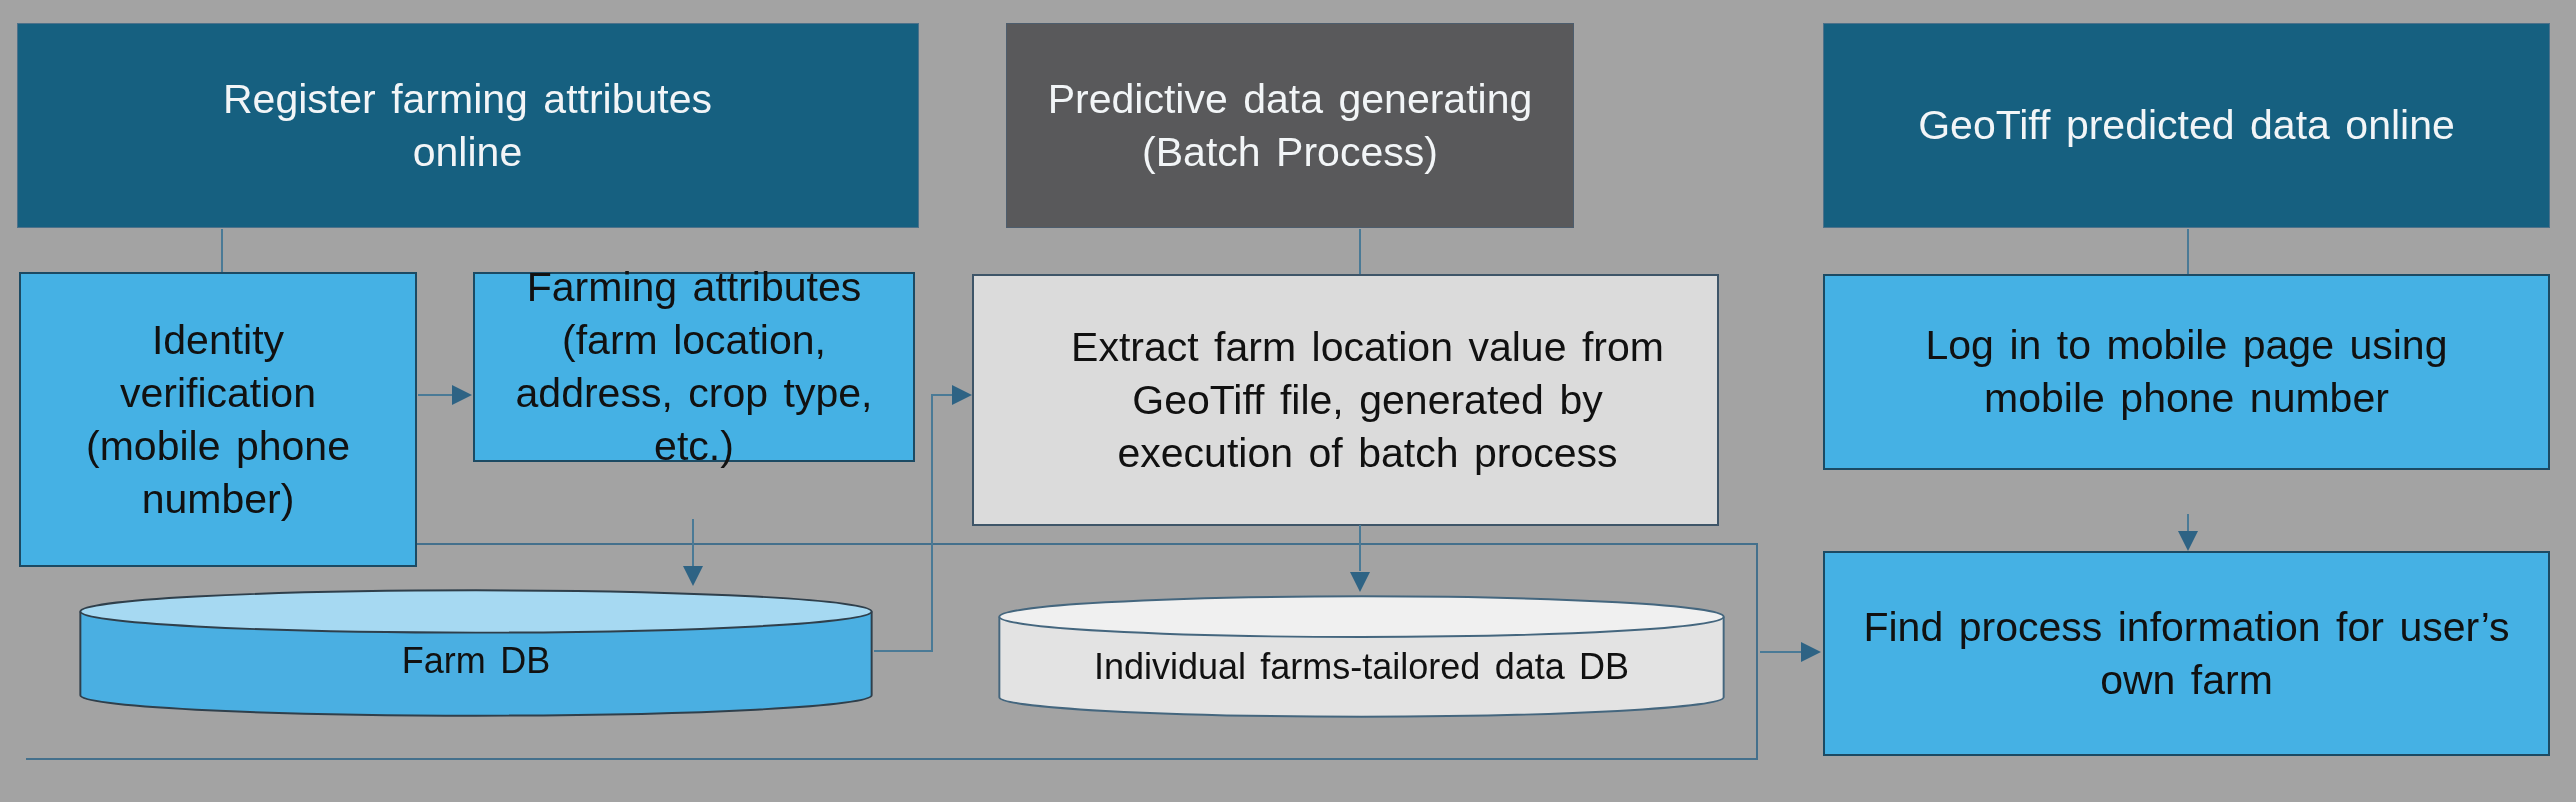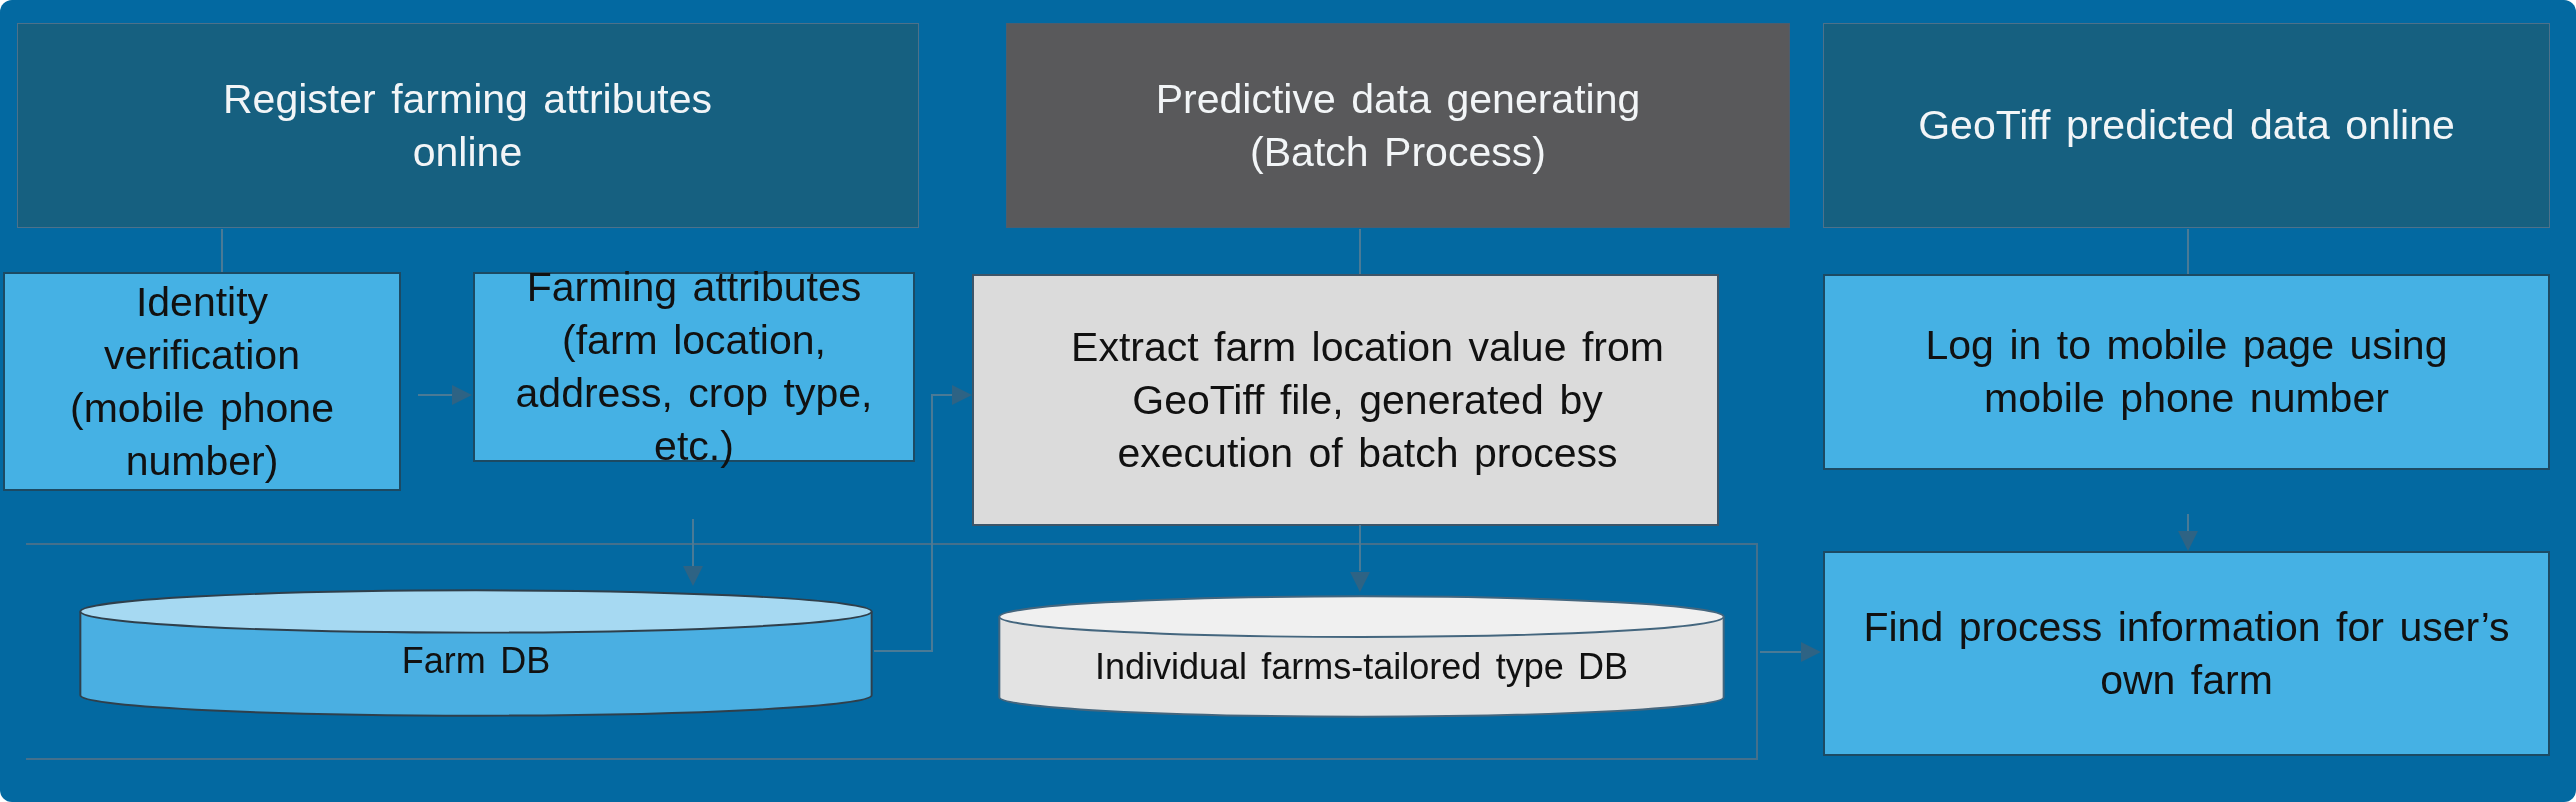--- a/index.html
+++ b/index.html
@@ -4,22 +4,22 @@
 <style>
   :root{
     --dark-blue:#166080; --light-blue:#45B1E4; --dark-gray:#59595B; --light-gray:#DBDBDB;
     --cyl-blue-body:#4AAFE2; --cyl-blue-top:#A6D9F2; --cyl-blue-stroke:#2F3F4B;
     --cyl-gray-body:#E3E3E3; --cyl-gray-top:#F0F0F0; --cyl-gray-stroke:#44667E;
     --line:#4A7A96; --arrow:#2E6384; --container-border:#44708C;
     --header-text:#F2F5F7; --body-text:#111111;
     --blue-box-border:#1C4A63; --header-border:#4D718A; --gray-box-border:#3E5568; --gray-header-border:#4D5D6D;
   }
   html,body{margin:0;padding:0;background:#ffffff;}
-  .canvas{position:relative;width:2576px;height:802px;background:#0369a1;overflow:hidden;
-          font-family:"Liberation Sans","DejaVu Sans",sans-serif;border-radius:12px;}
+  .canvas{position:relative;width:2576px;height:802px;background:#a3a3a3;overflow:hidden;
+          font-family:"Liberation Sans","DejaVu Sans",sans-serif;}
   .box{position:absolute;display:flex;align-items:center;justify-content:center;
        text-align:center;white-space:pre-line;box-sizing:border-box;
        font-size:41px;line-height:53px;word-spacing:0.10em;}
   .hdr{background:var(--dark-blue);border:1.6px solid var(--header-border);color:var(--header-text);}
   .hdr-gray{background:var(--dark-gray);border:1.6px solid var(--gray-header-border);color:var(--header-text);}
   .step-blue{background:var(--light-blue);border:2.4px solid var(--blue-box-border);color:var(--body-text);}
   .step-gray{background:var(--light-gray);border:2.4px solid var(--gray-box-border);color:var(--body-text);}
   .container-outline{position:absolute;left:26px;top:543px;width:1732px;height:217px;box-sizing:border-box;
        border-top:2.4px solid var(--container-border);
        border-right:2.4px solid var(--container-border);
@@ -45,21 +45,21 @@
 
   <div class="container-outline"></div>
 
   <div class="box hdr" style="left:16.5px;top:23px;width:902px;height:205px;">
     <span>Register farming attributes
 online</span>
   </div>
 
   <div class="line" style="left:221px;top:229px;width:2.4px;height:43px;"></div>
 
-  <div class="box step-blue" style="left:3px;top:272px;width:398px;height:219px;">
+  <div class="box step-blue" style="left:19px;top:272px;width:398px;height:295px;">
     <span>Identity
 verification
 (mobile phone
 number)</span>
   </div>
 
   <div class="line" style="left:418px;top:394px;width:36px;height:2.4px;"></div>
   <div class="head-right" style="left:452px;top:385px;"></div>
 
   <div class="box step-blue" style="left:473px;top:272px;width:442px;height:190px;">
@@ -78,42 +78,42 @@
       <ellipse class="cyl-top" cx="507.5" cy="30" rx="504.5" ry="27"></ellipse>
     </svg>
     <div class="cyl-label" style="top:41px;height:63px;">Farm DB</div>
   </div>
 
   <div class="line" style="left:874px;top:650px;width:59px;height:2.4px;"></div>
   <div class="line" style="left:931px;top:394px;width:2.4px;height:258px;"></div>
   <div class="line" style="left:931px;top:394px;width:21px;height:2.4px;"></div>
   <div class="head-right" style="left:952px;top:385px;"></div>
 
-  <div class="box hdr-gray" style="left:1006px;top:23px;width:784px;height:205px;">
+  <div class="box hdr-gray" style="left:1006px;top:23px;width:568px;height:205px;">
     <span>Predictive data generating
 (Batch Process)</span>
   </div>
 
   <div class="line" style="left:1359px;top:229px;width:2.4px;height:45px;"></div>
 
   <div class="box step-gray" style="left:972px;top:274px;width:747px;height:252px;padding-left:44px;">
     <span>Extract farm location value from
 GeoTiff file, generated by
 execution of batch process</span>
   </div>
 
   <div class="line" style="left:1359px;top:525px;width:2.4px;height:46px;"></div>
   <div class="head-down" style="left:1350px;top:572px;"></div>
 
   <div class="cyl cyl-gray" style="left:997px;top:594px;width:729px;height:125px;">
     <svg viewBox="0 0 930 160" preserveAspectRatio="none">
       <path class="cyl-body" d="M 3 29 L 3 132 A 462 25 0 0 0 927 132 L 927 29"></path>
       <ellipse class="cyl-top" cx="465" cy="29" rx="462" ry="26"></ellipse>
     </svg>
-    <div class="cyl-label" style="top:41px;height:63px;">Individual farms-tailored type DB</div>
+    <div class="cyl-label" style="top:41px;height:63px;">Individual farms-tailored data DB</div>
   </div>
 
   <div class="line" style="left:1760px;top:651px;width:41px;height:2.4px;"></div>
   <div class="head-right" style="left:1801px;top:642px;"></div>
 
   <div class="box hdr" style="left:1823px;top:23px;width:727px;height:205px;">
     <span>GeoTiff predicted data online</span>
   </div>
 
   <div class="line" style="left:2187px;top:229px;width:2.4px;height:45px;"></div>

